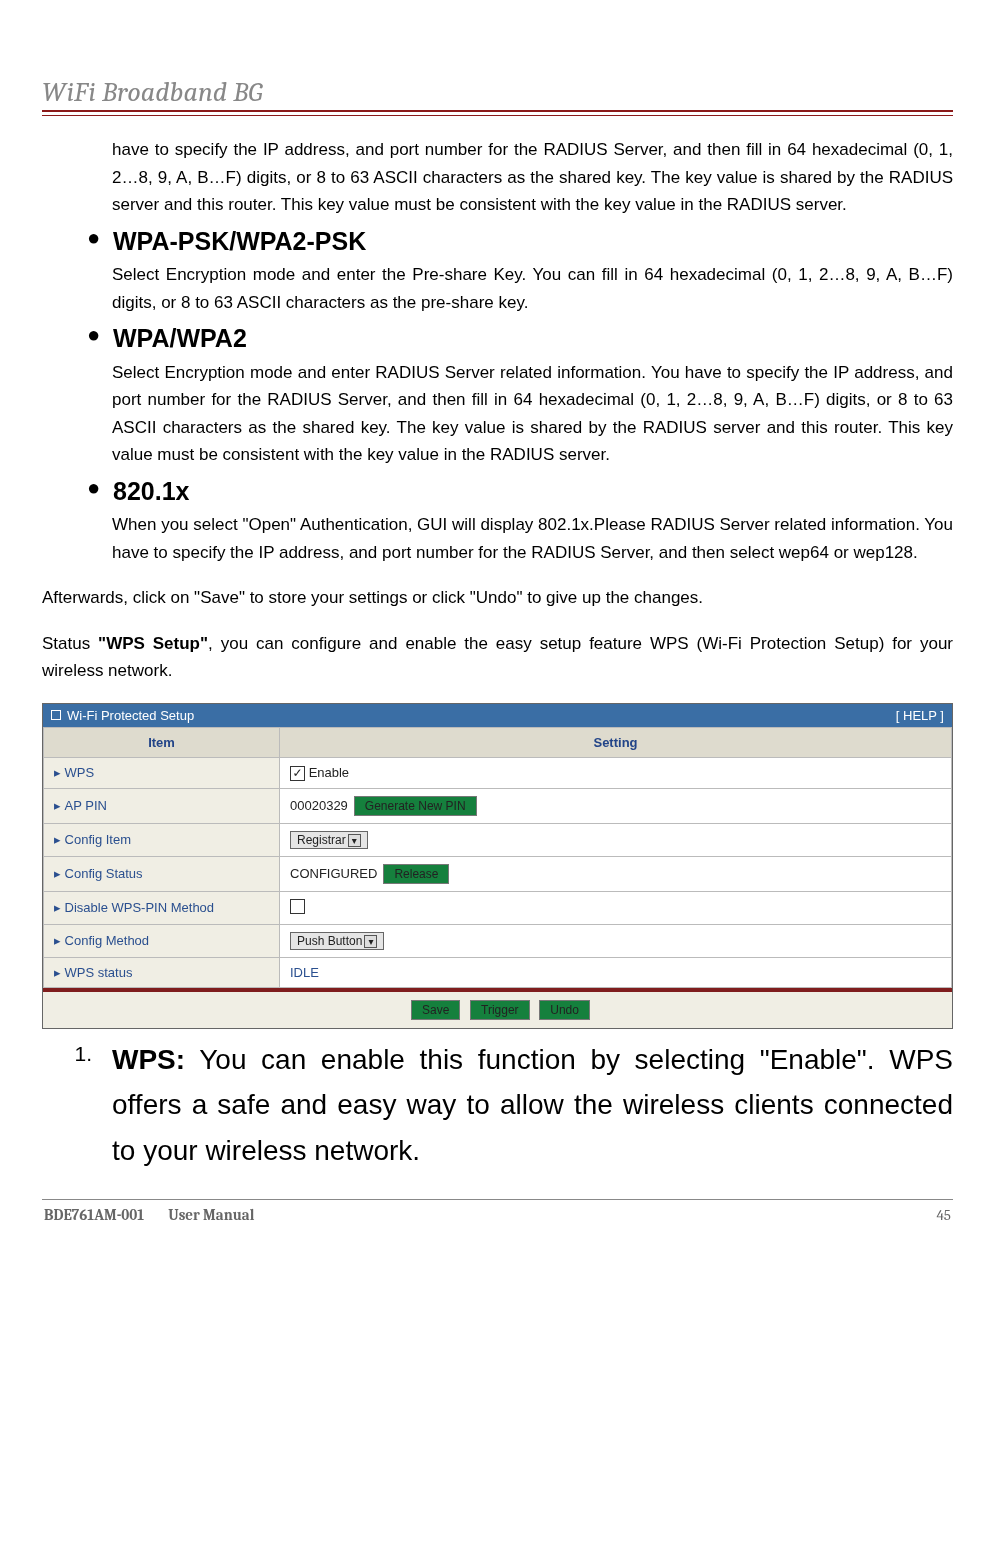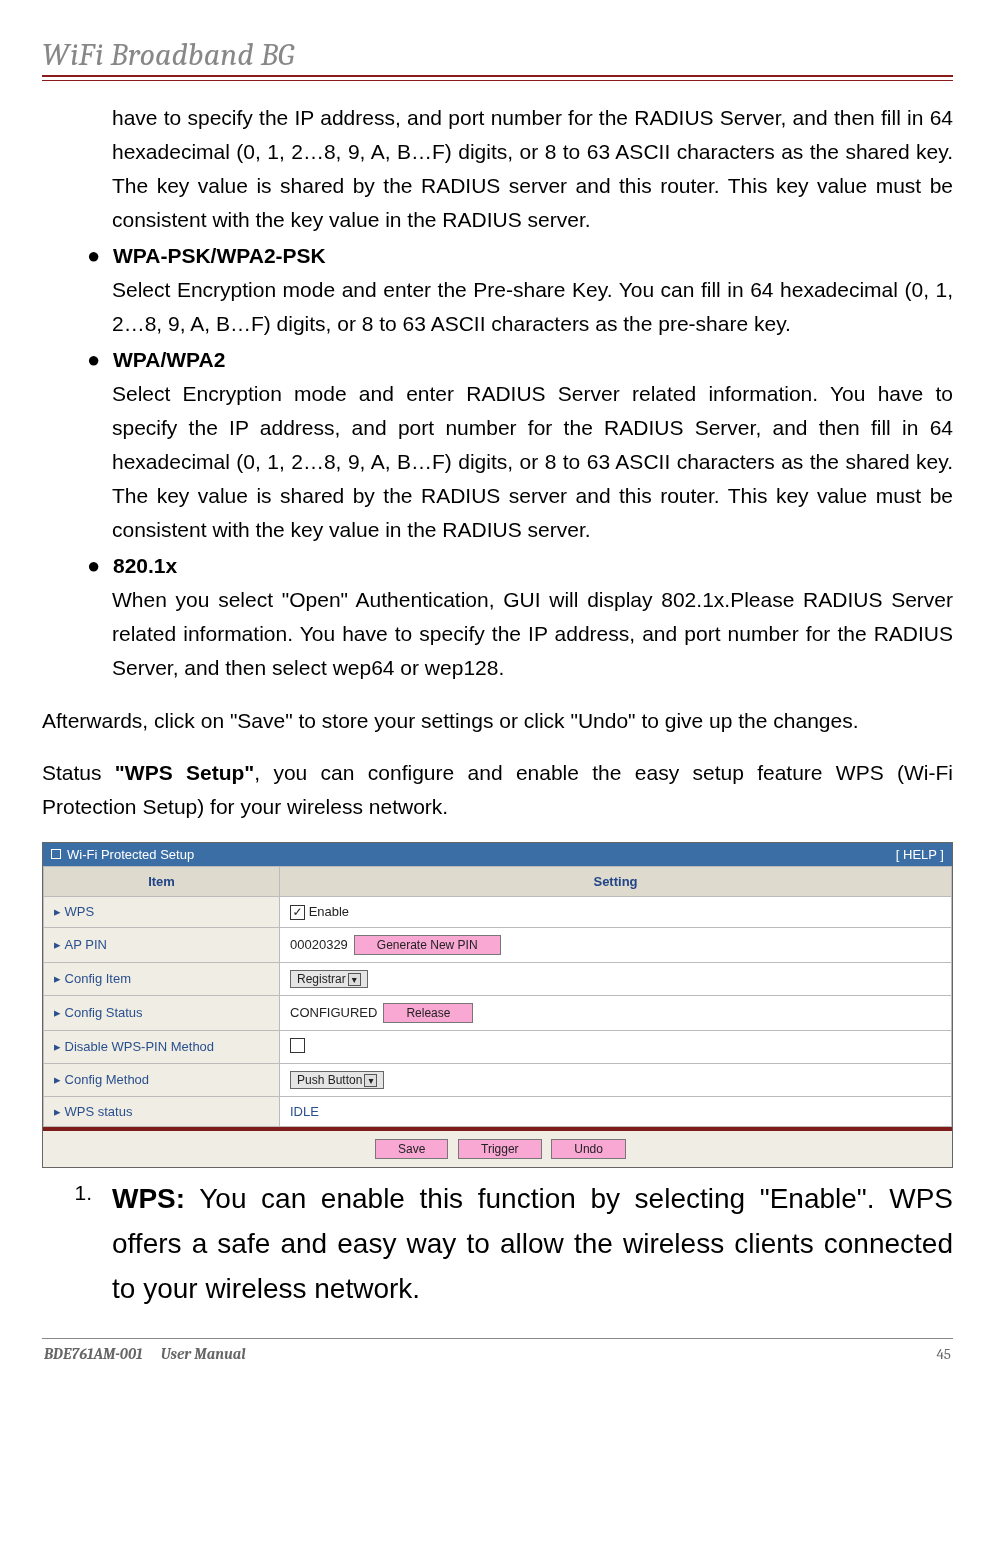--- a/index.html
+++ b/index.html
@@ -9,53 +9,54 @@
     width: 995px;
     background: #fff;
   }
   .page {
     padding: 36px 42px 10px 42px;
     box-sizing: border-box;
   }
   .header-title {
     font-family: "Cambria", "Georgia", serif;
     font-style: italic;
-    font-size: 32px;
+    font-size: 28px;
     color: #888;
     padding-bottom: 2px;
+    margin-top: 40px;
   }
   .header-rule {
     border-top: 2.5px solid #8b1a1a;
     border-bottom: 1px solid #8b1a1a;
     height: 3px;
     margin-bottom: 20px;
   }
   .body-text {
-    font-size: 21px;
+    font-size: 17px;
     line-height: 1.62;
     text-align: justify;
   }
   .indent-block {
     padding-left: 70px;
   }
   .bullet-row {
     display: flex;
     align-items: flex-start;
     padding-left: 45px;
     margin-top: 2px;
   }
   .bullet-dot {
     font-size: 22px;
     line-height: 1.55;
     font-weight: bold;
     width: 26px;
   }
   .bullet-head {
     font-weight: bold;
-    font-size: 21px;
+    font-size: 25px;
     line-height: 1.62;
   }
   .para {
     margin-top: 18px;
     margin-bottom: 18px;
   }
   .bold { font-weight: bold; }
   
   .shot {
     border: 1px solid #666;
@@ -96,22 +97,22 @@
   .shot-table td.label {
     color: #2a4f8f;
     width: 215px;
     background: #f0eee4;
   }
   .arrow { color: #2a4f8f; margin-right: 4px; }
   .shot-table td.val { background: #fff; color: #222; }
   .mini-btn {
     display: inline-block;
     border: 1px solid #777;
-    background: #f9a8d4;
-    padding: 2px 22px;
+    background: #15803d;
+    padding: 2px 10px;
     font-size: 12px;
     color: #222;
     margin-left: 6px;
   }
   .mini-select {
     display: inline-block;
     border: 1px solid #666;
     background: #e5e5e5;
     padding: 1px 6px;
     font-size: 12px;
@@ -160,21 +161,21 @@
     border-top: 1px solid #888;
   }
   .footer-inner {
     display: flex;
     justify-content: space-between;
     padding: 6px 2px 0 2px;
     font-size: 15px;
     color: #666;
     font-family: "Cambria", Georgia, serif;
   }
-  .footer-left { font-weight: bold; display: flex; gap: 18px; font-style: italic;}
+  .footer-left { font-weight: bold; display: flex; gap: 24px;}
 </style>
 </head>
 <body>
 
 <div class="page">
   <div class="header-title">WiFi Broadband BG</div>
   <div class="header-rule"></div>
 
   <div class="body-text indent-block">have to specify the IP address, and port number for the RADIUS Server, and then fill in 64 hexadecimal (0, 1, 2…8, 9, A, B…F) digits, or 8 to 63 ASCII characters as the shared key. The key value is shared by the RADIUS server and this router. This key value must be consistent with the key value in the RADIUS server.</div>
 

